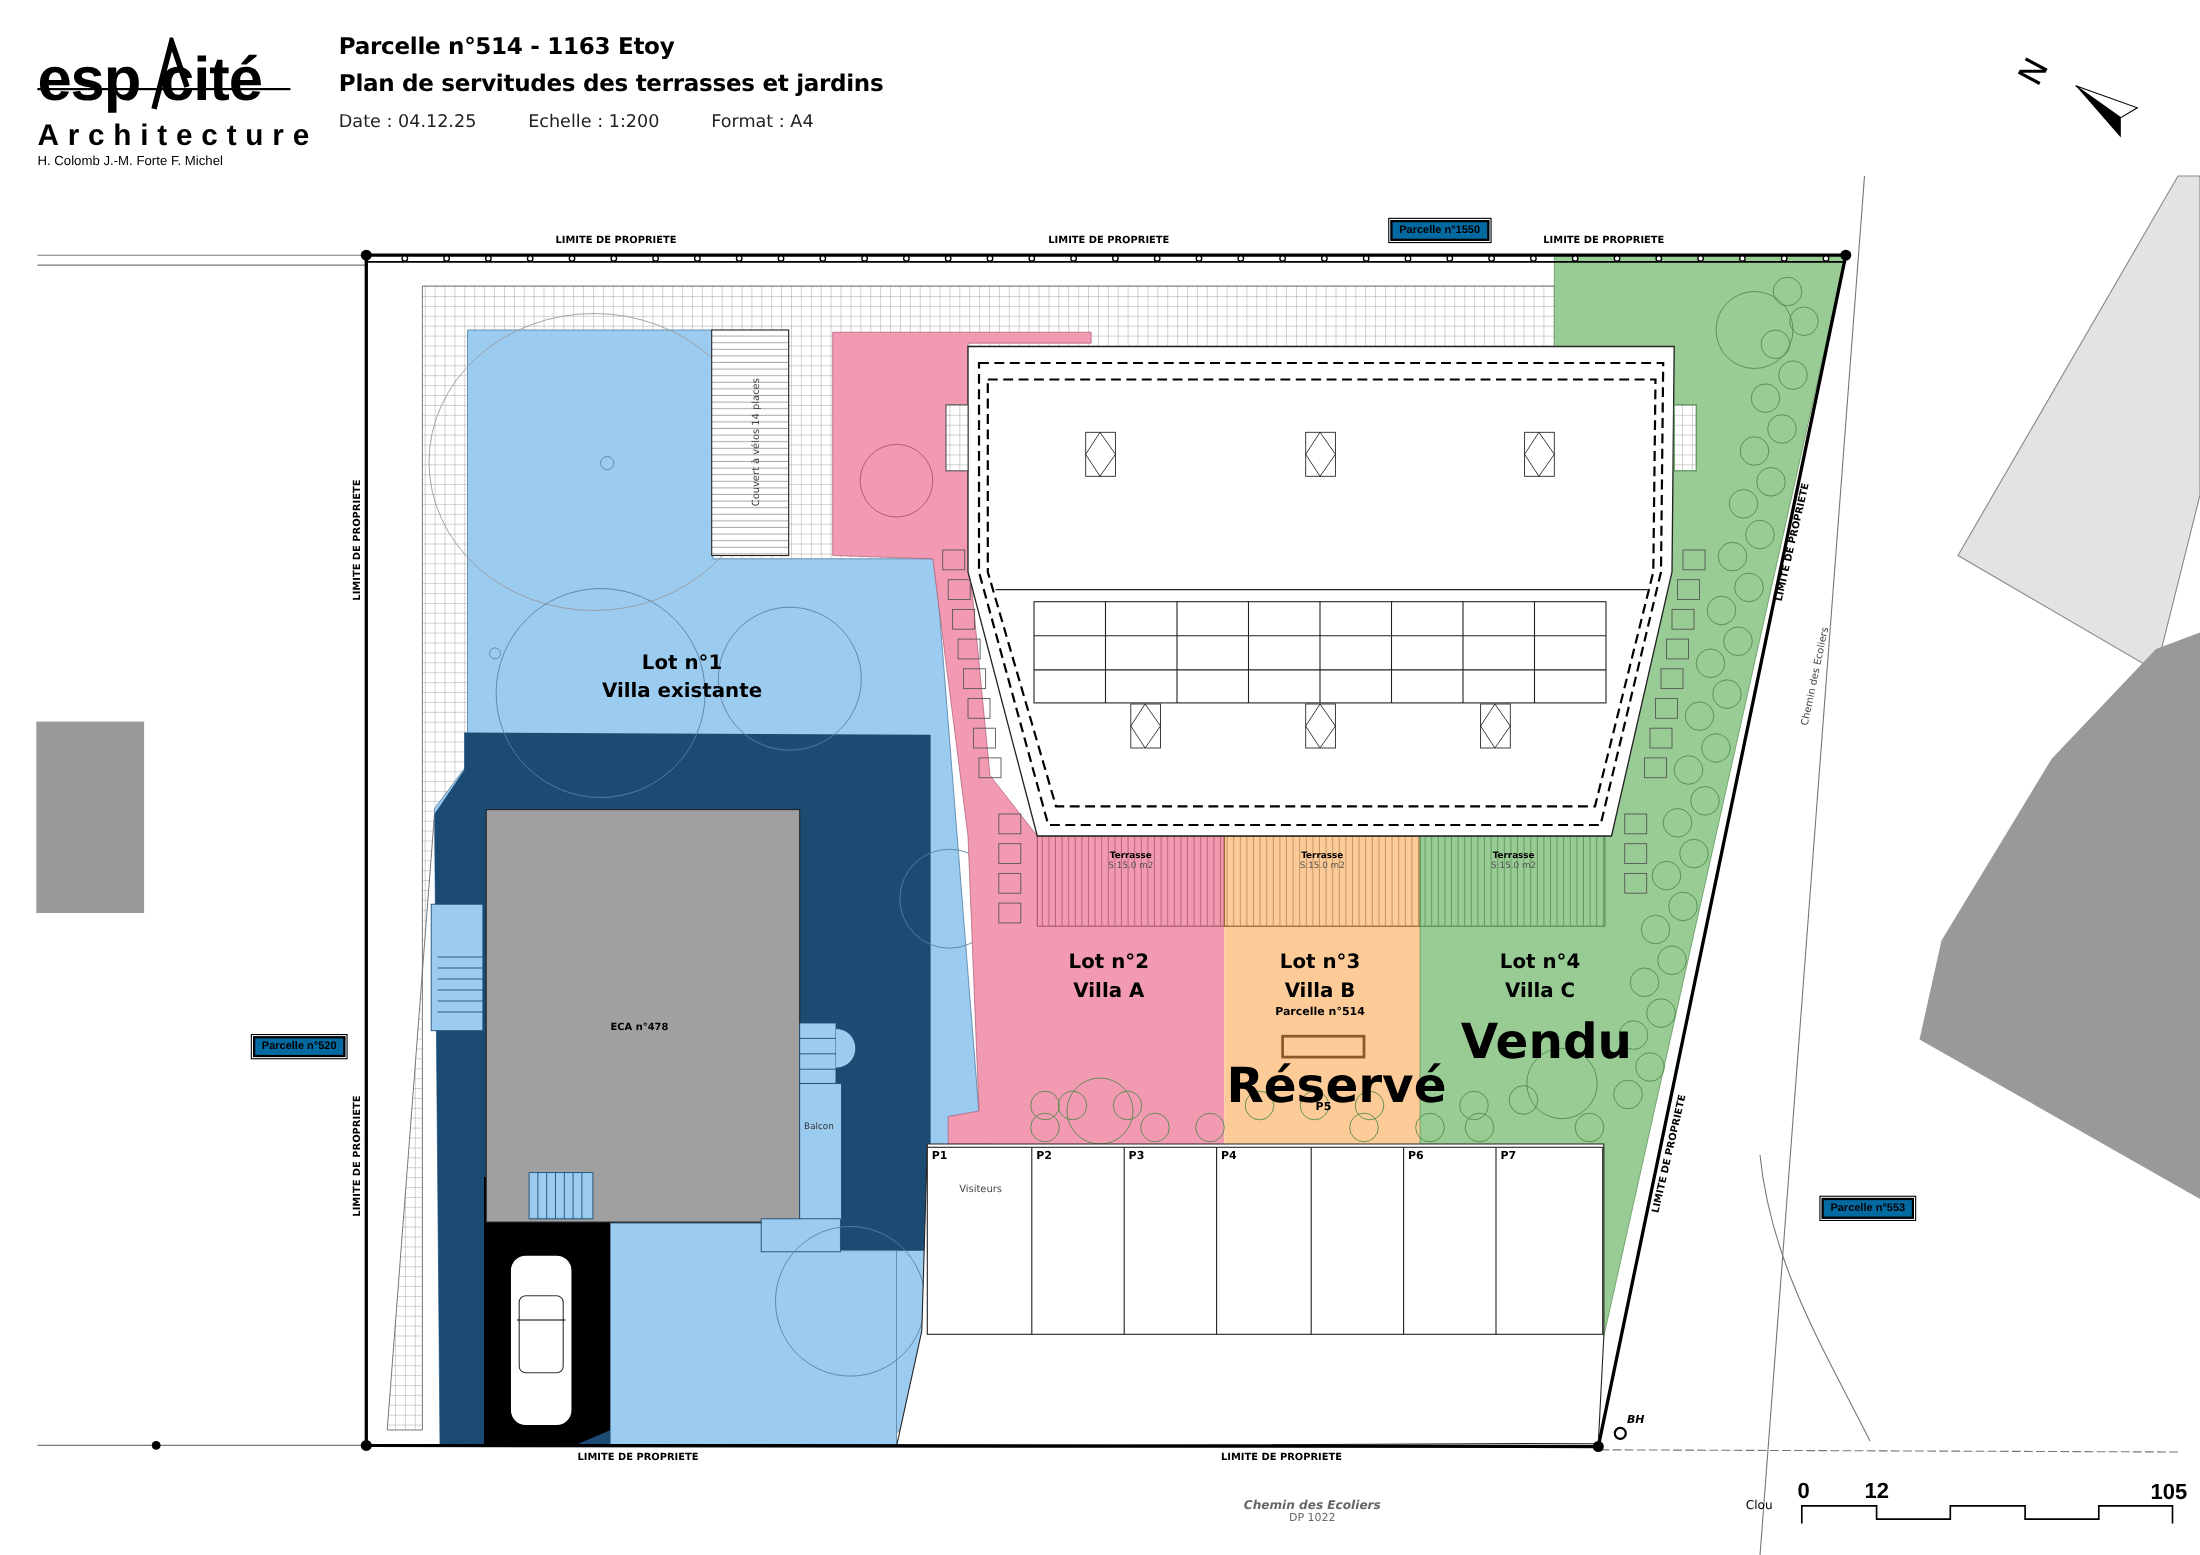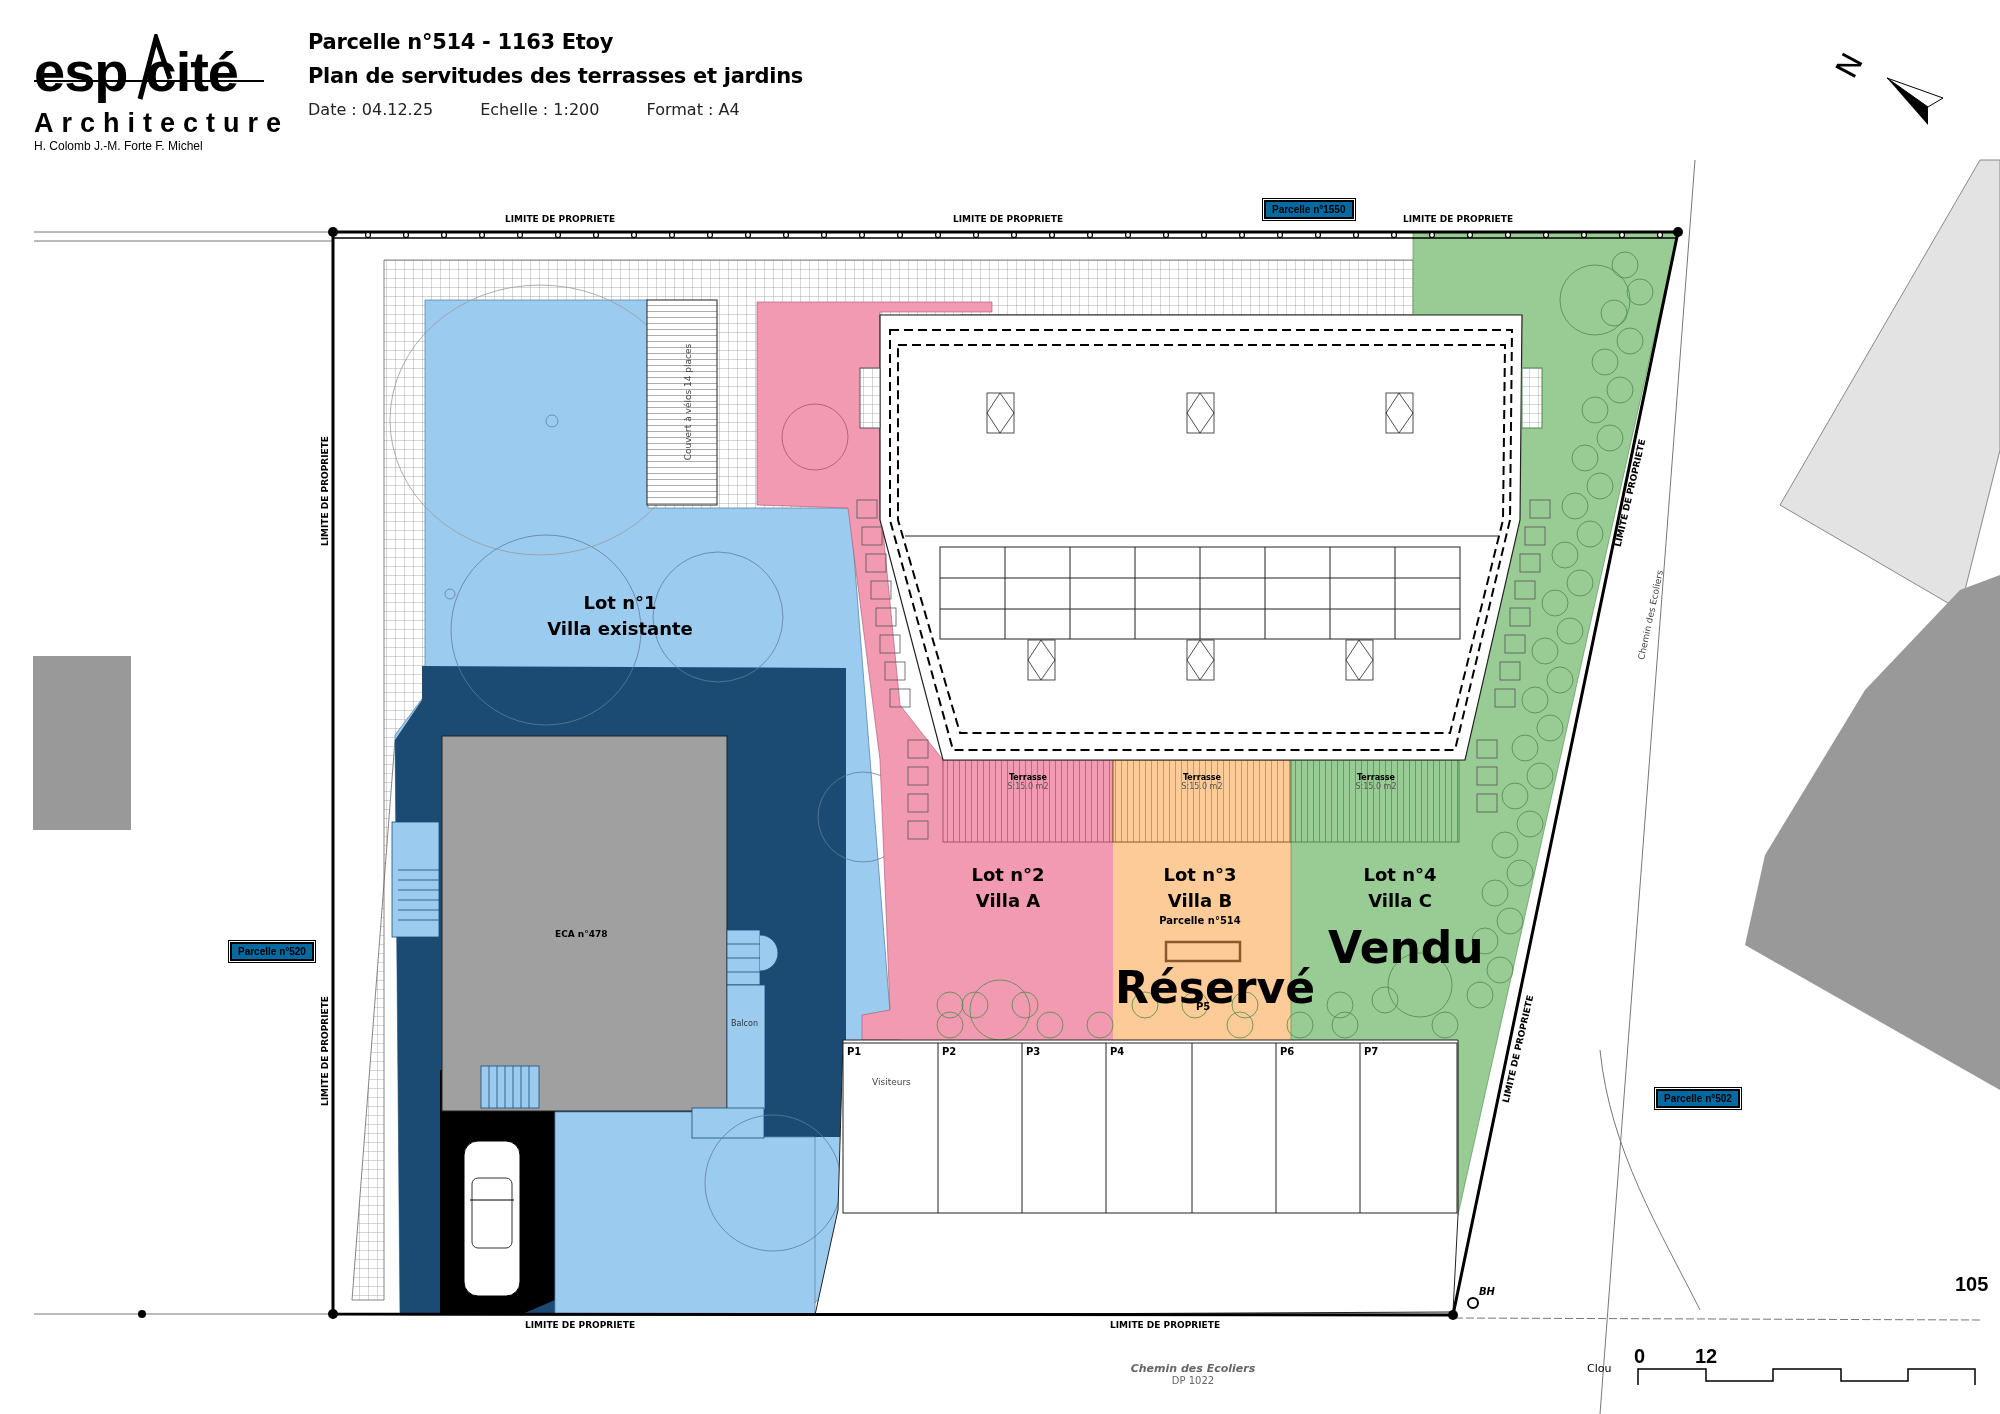--- a/index.html
+++ b/index.html
@@ -307,21 +307,21 @@
 <div class="abs meta" style="left:308px;top:100px;white-space:nowrap;">
   <span>Date : 04.12.25</span>
   <span>Echelle : 1:200</span>
   <span>Format : A4</span>
 </div>
 
 <div class="abs" style="left:1838px;top:48px;font-family:'DejaVu Sans',sans-serif;font-size:30px;transform:rotate(-62deg);">N</div>
 
 <div class="tag" style="left:1264px;top:176px;">Parcelle n°1550</div>
 <div class="tag" style="left:230px;top:918px;">Parcelle n°520</div>
-<div class="tag" style="left:1656px;top:1065px;">Parcelle n°502</div>
+<div class="tag" style="left:1656px;top:1065px;">Parcelle n°553</div>
 
 <div class="limit" style="left:505px;top:214px;">LIMITE DE PROPRIETE</div>
 <div class="limit" style="left:953px;top:214px;">LIMITE DE PROPRIETE</div>
 <div class="limit" style="left:1403px;top:214px;">LIMITE DE PROPRIETE</div>
 <div class="limit" style="left:270px;top:486px;transform:rotate(-90deg);transform-origin:center;">LIMITE DE PROPRIETE</div>
 <div class="limit" style="left:270px;top:1046px;transform:rotate(-90deg);transform-origin:center;">LIMITE DE PROPRIETE</div>
 <div class="limit" style="left:525px;top:1320px;">LIMITE DE PROPRIETE</div>
 <div class="limit" style="left:1110px;top:1320px;">LIMITE DE PROPRIETE</div>
 <div class="limit" style="left:1575px;top:488px;transform:rotate(-77deg);transform-origin:center;">LIMITE DE PROPRIETE</div>
 <div class="limit" style="left:1463px;top:1044px;transform:rotate(-77deg);transform-origin:center;">LIMITE DE PROPRIETE</div>
@@ -375,13 +375,13 @@
 <div class="small" style="left:1605px;top:610px;transform:rotate(-78deg);font-size:9px;color:#444;">Chemin des Ecoliers</div>
 <div class="small" style="left:1128px;top:1362px;width:130px;color:#666;">
   <div style="font-style:italic;font-weight:bold;font-size:11px;">Chemin des Ecoliers</div>
   <div style="font-size:10px;">DP 1022</div>
 </div>
 <div class="small" style="left:1479px;top:1286px;font-style:italic;font-weight:bold;font-size:10px;">BH</div>
 <div class="small" style="left:1587px;top:1362px;font-size:11px;">Clou</div>
 
 <div class="scale-num" style="left:1634px;top:1345px;">0</div>
 <div class="scale-num" style="left:1695px;top:1345px;">12</div>
-<div class="scale-num" style="left:1955px;top:1273px;text-align:center;">105</div>
+<div class="scale-num" style="left:1955px;top:1346px;text-align:center;">105</div>
 
 </body></html>

